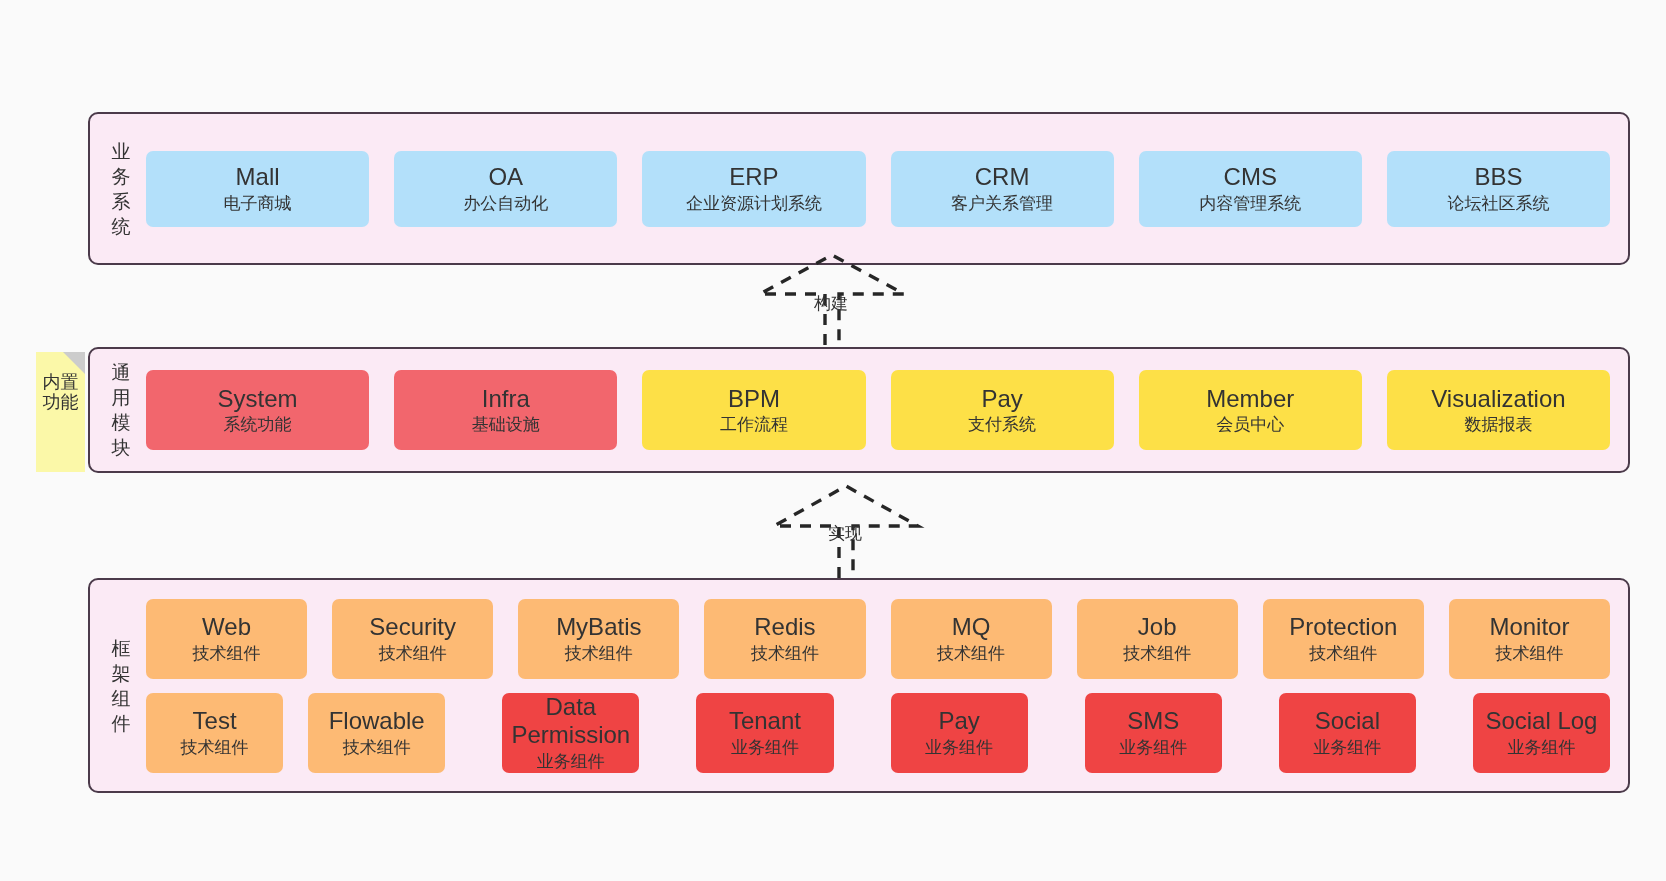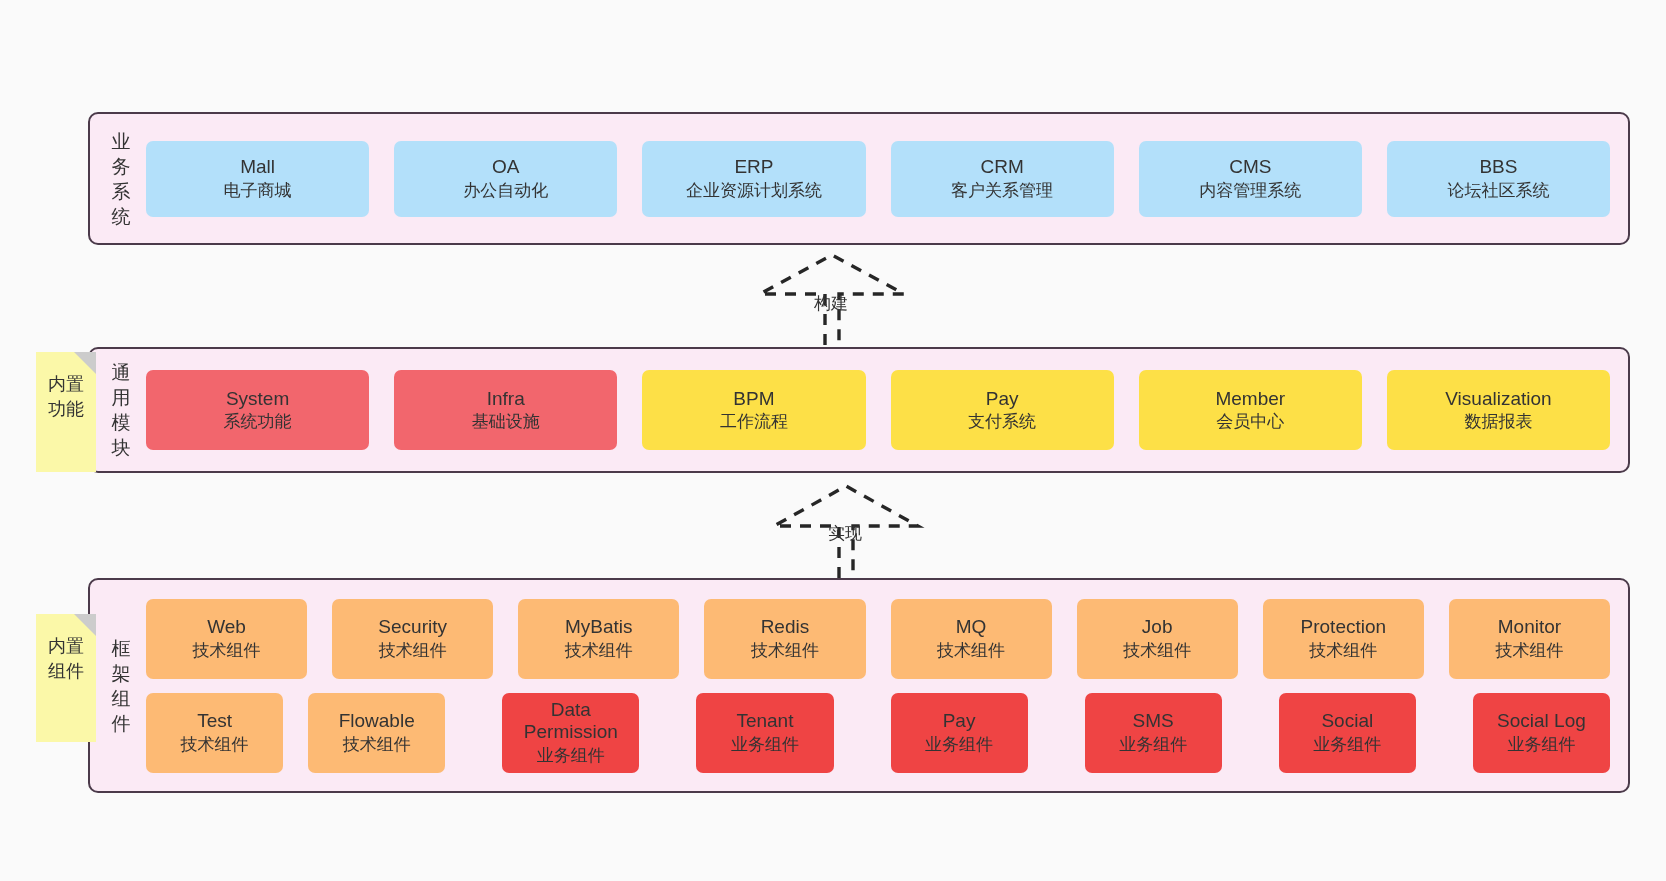--- a/index.html
+++ b/index.html
@@ -71,21 +71,21 @@
     display: flex;
     flex-direction: column;
     align-items: center;
     justify-content: center;
     text-align: center;
     color: #333333;
     line-height: 1.18;
     padding: 4px 4px;
   }
   .node .n-title {
-    font-size: 19px;
+    font-size: 24px;
     white-space: nowrap;
   }
   .node .n-sub {
     font-size: 17px;
     margin-top: 2px;
     white-space: nowrap;
   }
   .node.wrap .n-title { white-space: normal; }
 
   
@@ -94,32 +94,32 @@
   #layer-framework .node { height: 80px; }
 
   
   .c-blue        { background: #b3e0fa; }
   .c-red         { background: #f2666d; }
   .c-pink        { background: #fde047; }
   .c-green       { background: #fdba74; }
   .c-lightgreen  { background: #ef4444; margin-left: 32px; }
 
   
-  #layer-business  { left: 88px;  top: 112px; width: 1542px; height: 133px; }
+  #layer-business  { left: 88px;  top: 112px; width: 1542px; height: 153px; }
   #layer-common    { left: 88px;  top: 347px; width: 1542px; height: 126px; }
   #layer-framework { left: 88px;  top: 578px; width: 1542px; height: 215px; }
 
   
   .sticky {
     position: absolute;
-    width: 60px;
+    width: 49px;
     background: #fbf8a8;
     color: #333333;
     font-size: 18px;
-    line-height: 25px;
+    line-height: 20px;
     text-align: center;
     box-sizing: border-box;
     padding: 20px 4px 8px 4px;
     word-break: break-all;
     z-index: 5;
     filter: drop-shadow(0 0 0 rgba(0,0,0,0));
   }
   .sticky .fold {
     position: absolute;
     right: 0;
@@ -227,24 +227,20 @@
         </div>
       </div>
     </div>
   </div>
 
   <svg class="connector" id="conn-impl" viewBox="0 0 160 98">
     <path d="M 73 96 L 73 44 L 8 44 L 80 4 L 152 44 L 87 44 L 87 96" fill="none" stroke="#262626" stroke-width="3.4" stroke-dasharray="11,9" stroke-linecap="butt" stroke-linejoin="miter"></path>
   </svg>
   <div class="connector-label" id="label-impl">实现</div>
 
-  <div class="sticky" id="sticky-framework">
-    <div class="fold"></div>
-    <span>内置组件</span>
-  </div>
 
   <div class="layer" id="layer-framework">
     <div class="layer-title">框架组件</div>
     <div class="boxes">
 
       <div class="box-row">
         <div class="node c-green">
           <div class="n-title">Web</div>
           <div class="n-sub">技术组件</div>
         </div>

